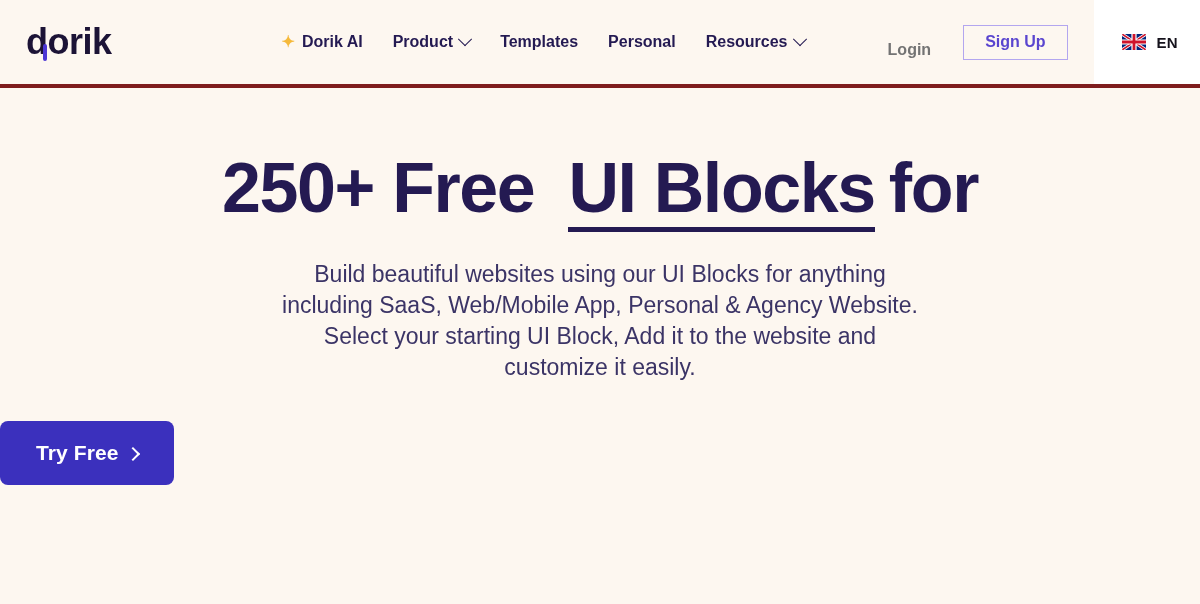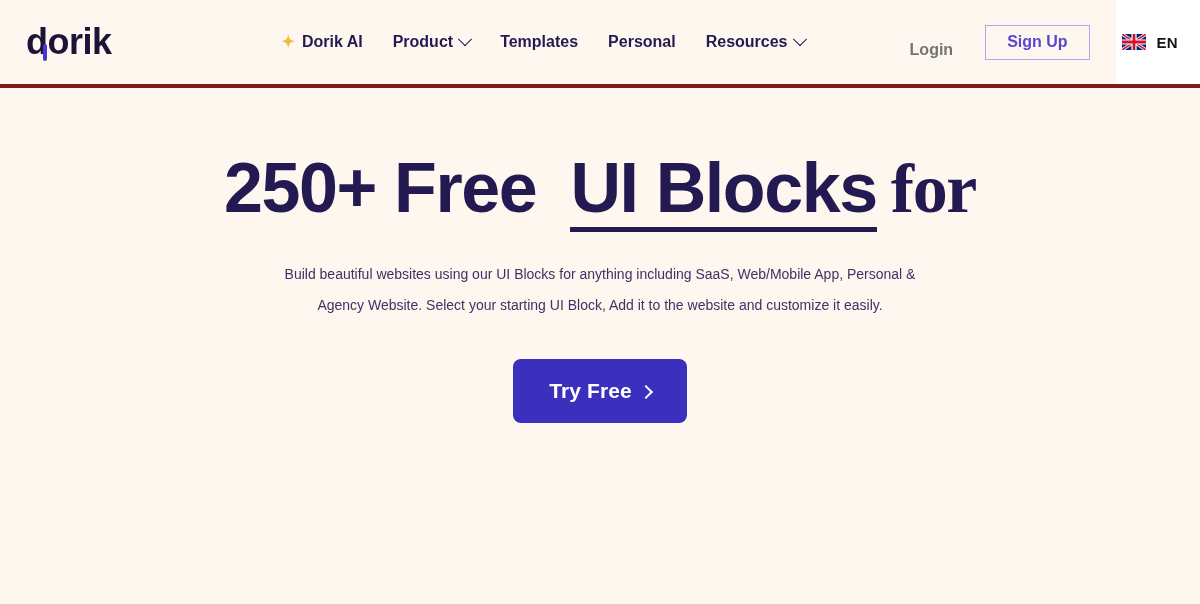--- a/index.html
+++ b/index.html
@@ -132,21 +132,21 @@
     cursor: pointer;
     white-space: nowrap;
   }
   .lang {
     margin-left: 26px;
     align-self: stretch;
     background: #ffffff;
     display: flex;
     align-items: center;
     gap: 11px;
-    padding: 0 22px 0 6px;
+    padding: 0 22px 0 28px;
     height: 100%;
     cursor: pointer;
   }
   .flag {
     width: 24px;
     height: 16px;
     flex: 0 0 auto;
     display: block;
     border-radius: 1px;
   }
@@ -181,36 +181,35 @@
     content: "";
     position: absolute;
     left: 0;
     right: 0;
     bottom: -7px;
     height: 5px;
     background: #241a52;
   }
   .hero-title .tail {
     margin-left: 14px;
-    font-family: Liberation Serif, serif;
   }
 
   .hero-sub {
     margin: 34px auto 0;
     width: 660px;
-    font-size: 14px;
+    font-size: 23px;
     line-height: 31px;
     color: #3b3466;
     font-weight: 400;
   }
 
   .cta-wrap {
     margin-top: 38px;
     display: flex;
-    justify-content: center;
+    justify-content: flex-start;
   }
   .cta-btn {
     display: inline-flex;
     align-items: center;
     gap: 9px;
     background: #3b30bd;
     color: #ffffff;
     border: none;
     border-radius: 8px;
     height: 64px;

